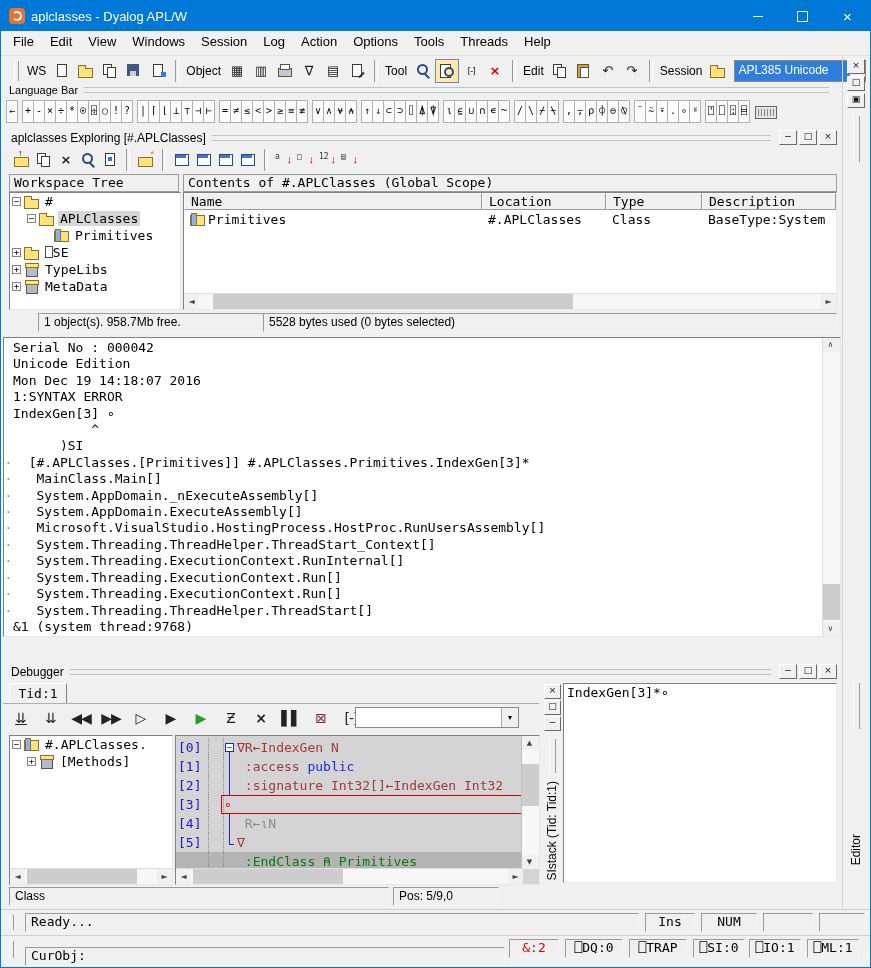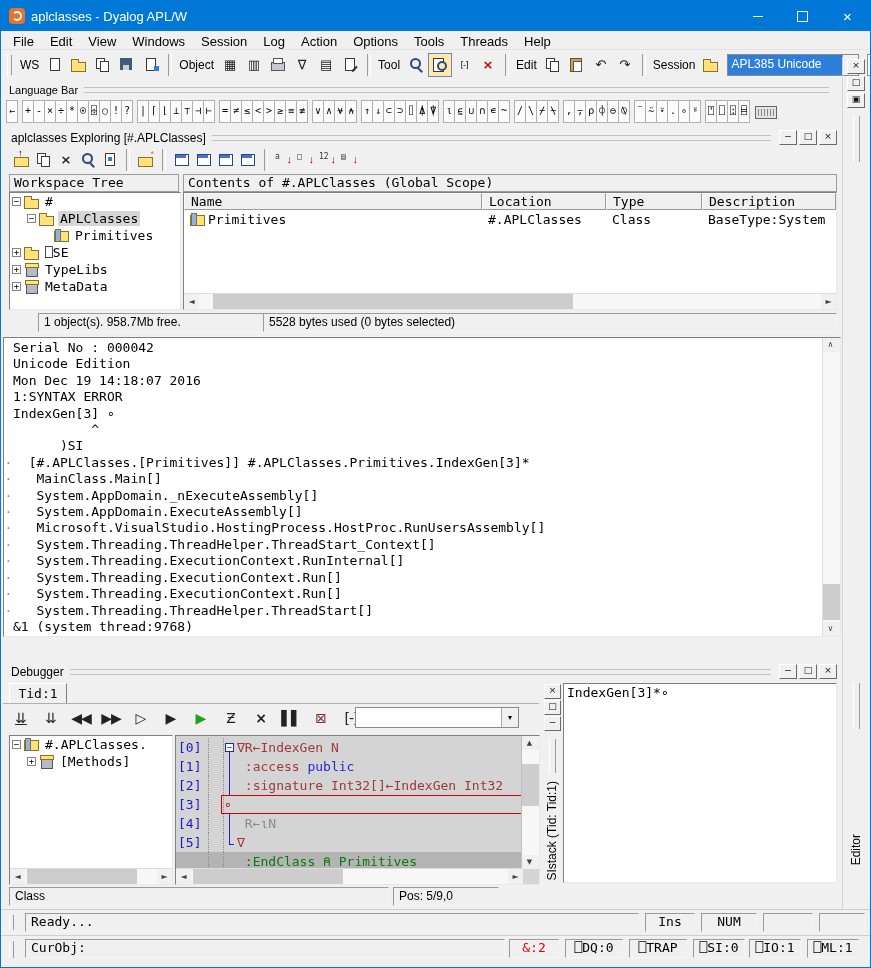--- a/index.html
+++ b/index.html
@@ -15,21 +15,21 @@
   .wcap{width:45px;height:30px;display:flex;align-items:center;justify-content:center;color:#fff;}
   .wmin{width:10px;height:1px;background:#fff;}
   .wmax{width:9px;height:9px;border:1px solid #fff;}
   .wx{font-size:15px;line-height:15px;}
 
   
   .menubar{position:absolute;left:0;top:30px;width:100%;height:22px;background:#f0f0f0;display:flex;align-items:center;padding-left:4px;box-sizing:border-box;}
   .menu-item{font-size:13px;padding:0 8px;line-height:22px;}
 
   
-  .toolbar{position:absolute;left:0;top:48px;width:100%;height:30px;display:flex;align-items:center;padding-left:6px;box-sizing:border-box;border-top:1px solid #e2e2e2;}
+  .toolbar{position:absolute;left:0;top:54px;width:100%;height:30px;display:flex;align-items:center;padding-left:13px;box-sizing:border-box;border-top:1px solid #e2e2e2;}
   .tgrip{width:3px;height:20px;border-left:1px solid #fff;border-right:1px solid #9a9a9a;margin-right:6px;flex:none;}
   .tsep{width:2px;height:22px;border-left:1px solid #9a9a9a;border-right:1px solid #fff;margin:0 5px;flex:none;}
   .tlabel{font-size:12px;margin:0 4px 0 2px;flex:none;}
   .tbtn{min-width:22px;height:22px;display:inline-flex;align-items:center;justify-content:center;border:1px solid transparent;flex:none;}
   .tbtn.tsel{background:#ffe9a8;border:1px solid #6a8ac0;}
   .combo{display:inline-flex;align-items:stretch;width:130px;height:20px;border:1px solid #8a8a8a;background:#fff;margin-left:4px;flex:none;}
   .combo-v{flex:1;background:#2e7fdc;color:#fff;font-size:12px;line-height:18px;padding:0 3px;white-space:nowrap;overflow:hidden;}
   .combo-d{width:15px;background:#f0f0f0;border-left:1px solid #8a8a8a;text-align:center;font-size:8px;line-height:18px;}
   .spin{display:inline-flex;width:42px;height:20px;border:1px solid #8a8a8a;background:#fff;margin-left:8px;flex:none;}
   .spin-v{flex:1;font-size:12px;line-height:18px;text-align:right;padding-right:2px;}
@@ -761,17 +761,17 @@
   <div class="sbar sbar1">
     <span class="sgrip"></span>
     <span class="scell" style="left:24px;width:614px;">Ready...</span>
     <span class="scell center" style="left:644px;width:50px;">Ins</span>
     <span class="scell center" style="left:700px;width:56px;">NUM</span>
     <span id="sb1-extras"><span class="scell center" style="left: 762px; width: 50px;"></span><span class="scell center" style="left: 818px; width: 46px;"></span></span>
   </div>
 
   <div class="sbar sbar2">
     <span class="sgrip"></span>
-    <span class="scell" style="left:24px;width:480px;">CurObj:</span>
+    <span class="scell" style="left:24px;width:480px;margin-top:8px;">CurObj:</span>
     <span id="sb2-cells"><span class="scell center" style="left: 508px; width: 50px; color: rgb(224, 0, 0);">&amp;:2</span><span class="scell center" style="left: 564px; width: 58px;">⎕DQ:0</span><span class="scell center" style="left: 628px; width: 58px;">⎕TRAP</span><span class="scell center" style="left: 692px; width: 52px;">⎕SI:0</span><span class="scell center" style="left: 748px; width: 52px;">⎕IO:1</span><span class="scell center" style="left: 806px; width: 52px;">⎕ML:1</span></span>
   </div>
 
 </div>
 
 </body></html>

